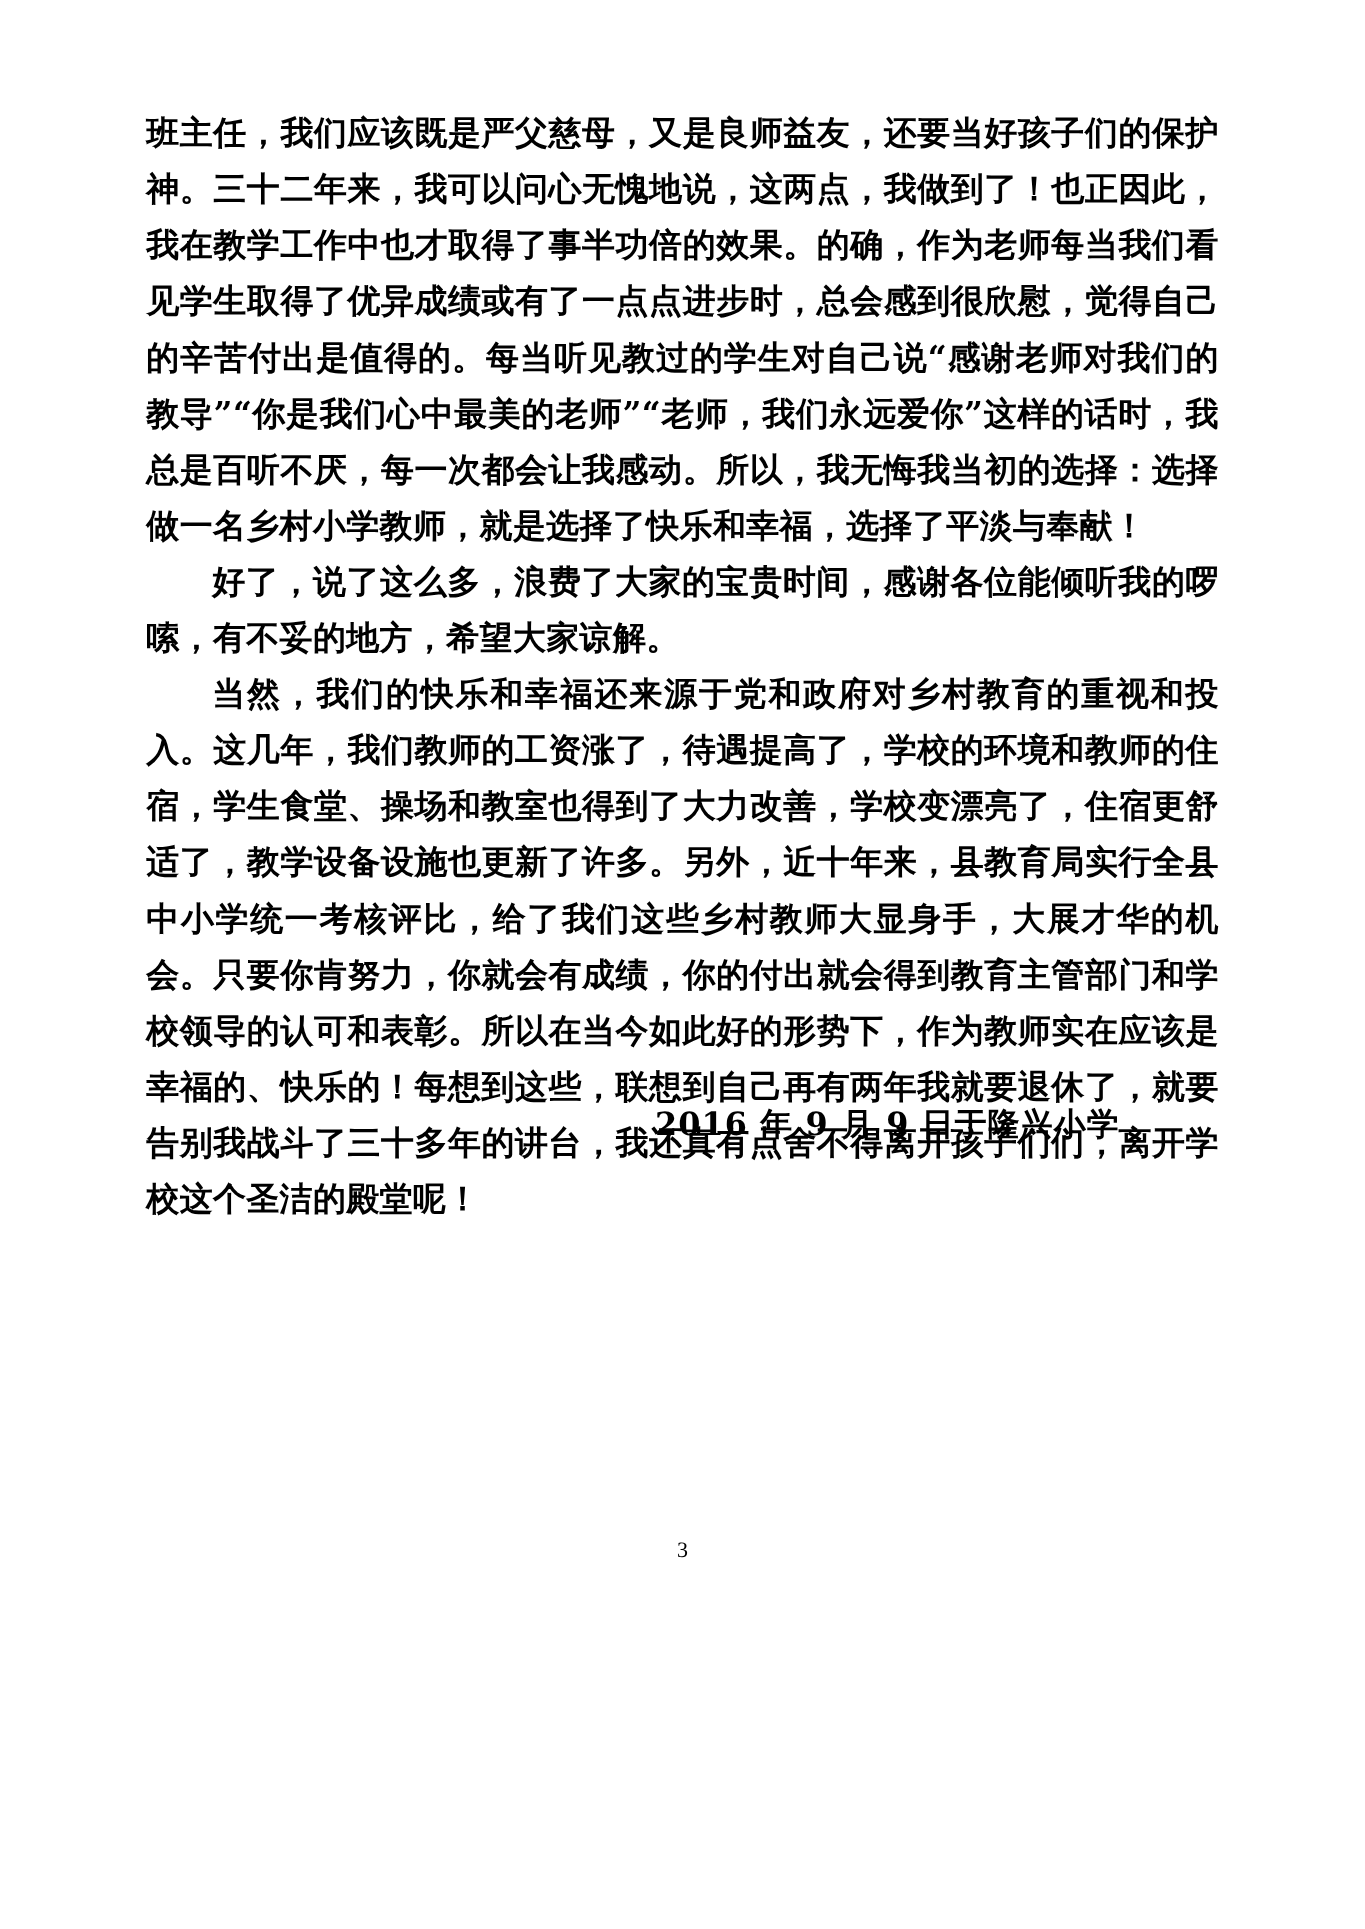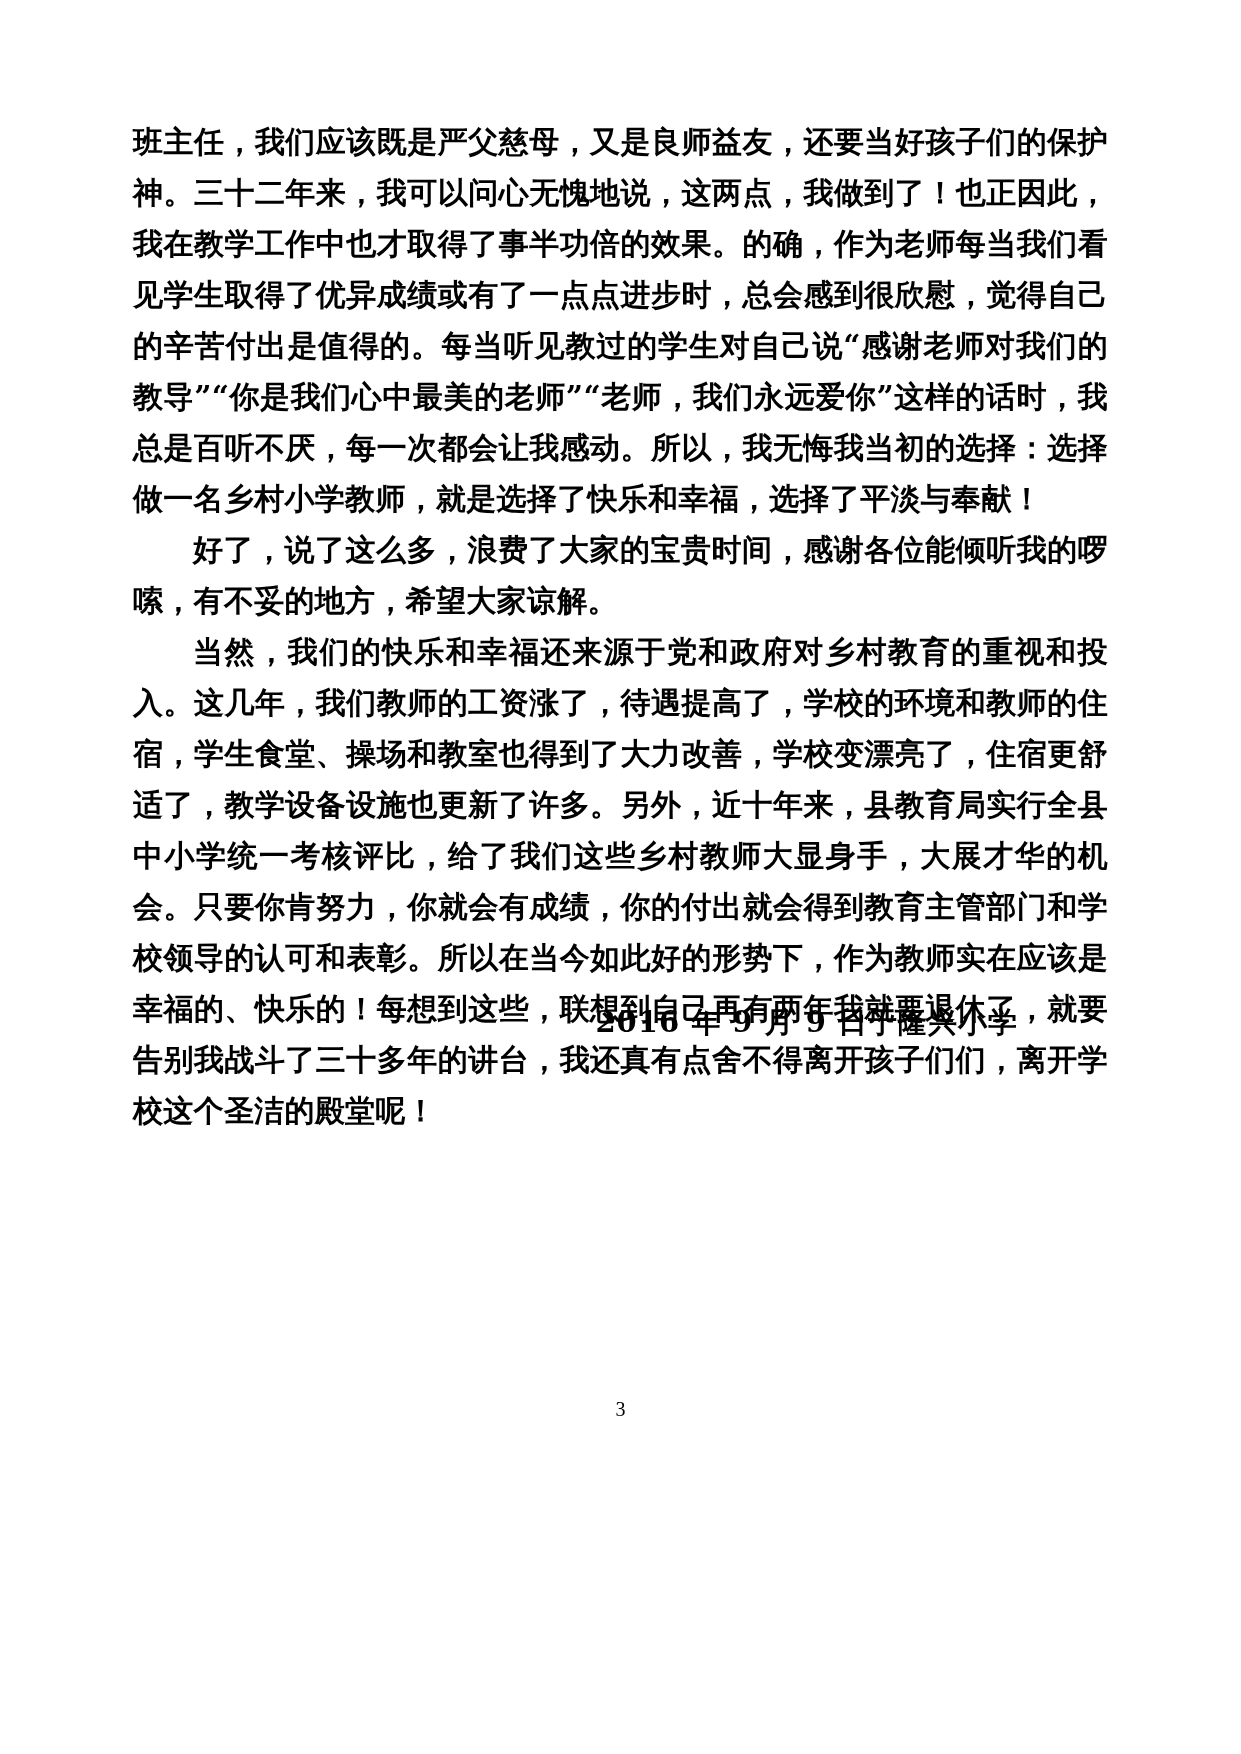--- a/index.html
+++ b/index.html
@@ -21,21 +21,20 @@
     width: 1241px;
     height: 1754px;
     background: #ffffff;
     box-sizing: border-box;
   }
   .content {
     position: absolute;
     left: 133px;
     top: 96px;
     width: 975px;
-    margin-top: 20px;
   }
   .para {
     font-size: 30px;
     line-height: 51px;
     text-align: justify;
     text-justify: inter-ideograph;
     letter-spacing: 0.3px;
     margin: 0 0 0 0;
     font-weight: 600;
     font-family: "DejaVu Serif", "Liberation Serif", serif;

